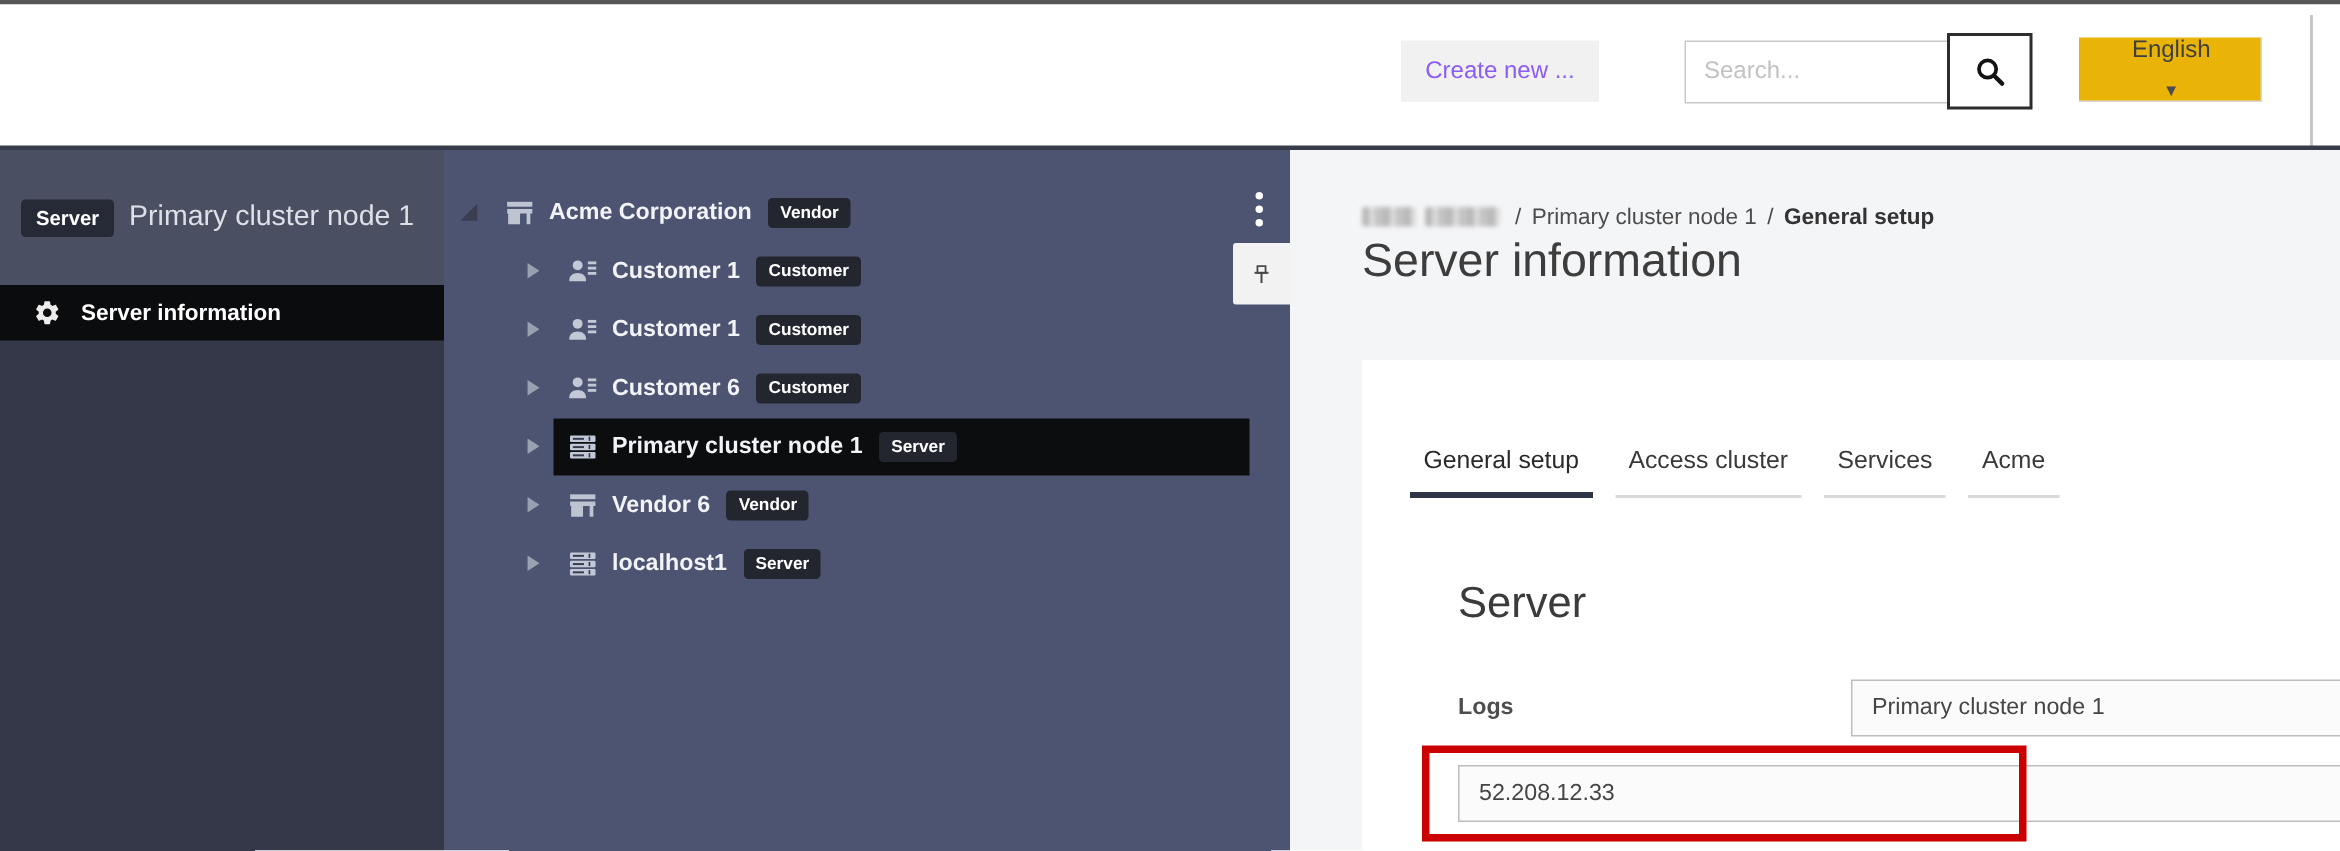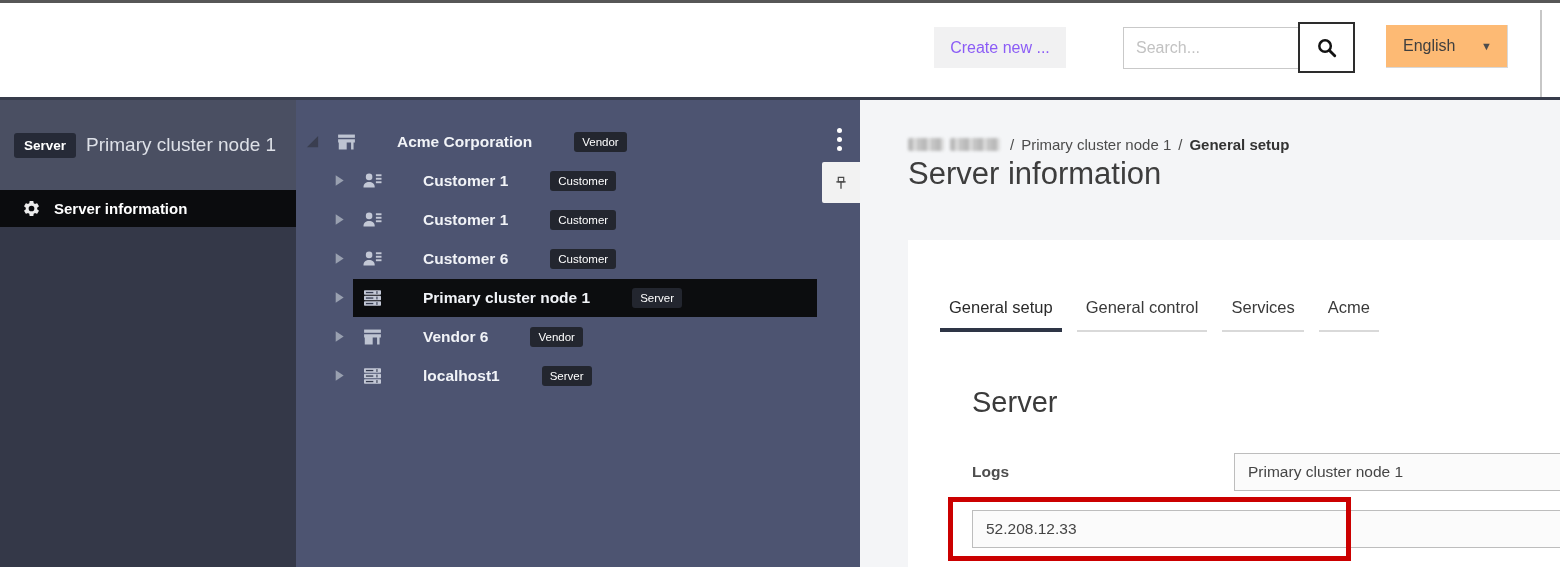--- a/index.html
+++ b/index.html
@@ -15,52 +15,52 @@
   .midline  { position:absolute; top:97px; left:0; right:0; height:3px; background:#373c4b; }
 
   .create-btn { position:absolute; left:934px; top:24px; width:132px; height:41px;
     background:#f1f1f2; border:none; color:#8b5cf6; font-size:16px; font-family:inherit;
     display:flex; align-items:center; justify-content:center; cursor:pointer; }
   .search-input { position:absolute; left:1102px; top:24px; width:197px; height:42px;
     border:1px solid #c9c9c9; padding:0 12px; font-size:16px; color:#444; font-family:inherit; outline:none;margin-left:21px; }
   .search-input::placeholder { color:#c2c2c2; }
   .search-btn { position:absolute; left:1298px; top:19px; width:57px; height:51px;
     background:#fff; border:2px solid #2d2d2d; display:flex; align-items:center; justify-content:center; cursor:pointer; }
-  .lang-dd { position:absolute; left:1386px; top:22px; width:122px; height:43px; background:#fdba74;
+  .lang-dd { position:absolute; left:1386px; top:22px; width:122px; height:43px; background:#eab308;
     border-right:1px solid #d8d8d8; border-bottom:1px solid #d8d8d8;
     display:flex; align-items:center; justify-content:space-between; padding:0 15px 0 17px;
-    font-size:16px; color:#3f3f3f; cursor:pointer; }
+    font-size:16px; color:#3f3f3f; cursor:pointer;flex-direction:column; }
   .lang-caret { font-size:11px; color:#4c4c4c; }
   .topbar-vline { position:absolute; left:1540px; top:7px; width:2px; height:90px; background:#c7c7c7; }
 
   
   .sidebar { position:absolute; left:0; top:100px; width:296px; bottom:0; background:var(--c-sidebar,#343848); }
   .sidebar-header { height:90px; background:var(--c-sidebar_header,#4a4f62); display:flex; align-items:center; padding:0 14px; }
   .type-badge { background:#262a37; color:#fff; font-size:13.5px; font-weight:bold;
     padding:5px 10px; border-radius:3px; white-space:nowrap; }
   .sidebar-title { color:#dde0e7; font-size:19px; margin-left:10px; white-space:nowrap; }
   .sidebar-menu-item { height:37px; background:var(--c-menu_item_bg,#0b0c0e); display:flex; align-items:center;
     padding-left:22px; cursor:pointer; }
   .sidebar-menu-item .label { color:#fff; font-size:15px; font-weight:600; margin-left:13px; }
 
   
   .tree-panel { position:absolute; left:296px; top:100px; width:564px; bottom:0;
     background:var(--c-tree_panel,#4d5471); }
   .tree { padding-top:22px; }
   .tree-row { display:flex; align-items:center; height:39px; }
   .tree-row.depth0 { padding-left:8px; }
-  .tree-row.depth1 { padding-left:34px; }
+  .tree-row.depth1 { padding-left:50px; }
   .expander { width:16px; height:16px; margin-right:7px; flex:0 0 16px; display:flex;
     align-items:center; justify-content:center; cursor:pointer; }
-  .row-anchor { display:flex; align-items:center; height:38px; padding:0 10px 0 9px; cursor:pointer;gap:31px; }
+  .row-anchor { display:flex; align-items:center; height:38px; padding:0 10px 0 9px; cursor:pointer; }
   .tree-row.selected .row-anchor { background:var(--c-selected_row,#0c0d0f); width:464px; }
   .node-icon { width:21px; height:20px; margin-right:9px; flex:0 0 21px; }
   .node-label { color:#f1f3f7; font-size:15.5px; font-weight:bold; white-space:nowrap; }
   .node-badge { margin-left:11px; background:var(--c-badge_bg,#23262f); color:#fff; font-size:11.5px;
-    font-weight:normal; padding:4px 8px; border-radius:3px; white-space:nowrap; }
+    font-weight:bold; padding:4px 8px; border-radius:3px; white-space:nowrap; }
   .tree-dots { position:absolute; top:26px; right:16px; display:flex; flex-direction:column;
     gap:4px; cursor:pointer; padding:2px; }
   .tree-dots i { width:5px; height:5px; border-radius:50%; background:#fff; }
   .pin-btn { position:absolute; top:62px; right:0; width:38px; height:41px; background:#f2f2f2;
     border:none; border-radius:2px 0 0 2px; display:flex; align-items:center; justify-content:center; cursor:pointer; }
 
   
   .content { position:absolute; left:860px; top:100px; right:0; bottom:0;
     background:var(--c-page_bg,#f4f5f7); overflow:hidden; }
   .breadcrumb { position:absolute; left:48px; top:36px; display:flex; align-items:center;
@@ -355,21 +355,21 @@
       </span>
   </div>
 
   <div class="page-title">Server information</div>
 
   <div class="card">
     <div class="tabs">
 
         <span class="tab active">General setup</span>
 
-        <span class="tab">General control</span>
+        <span class="tab">Access cluster</span>
 
         <span class="tab">Services</span>
 
         <span class="tab">Acme</span>
       </div>
 
     <div class="section-title">Server</div>
 
     <div class="form">
 

